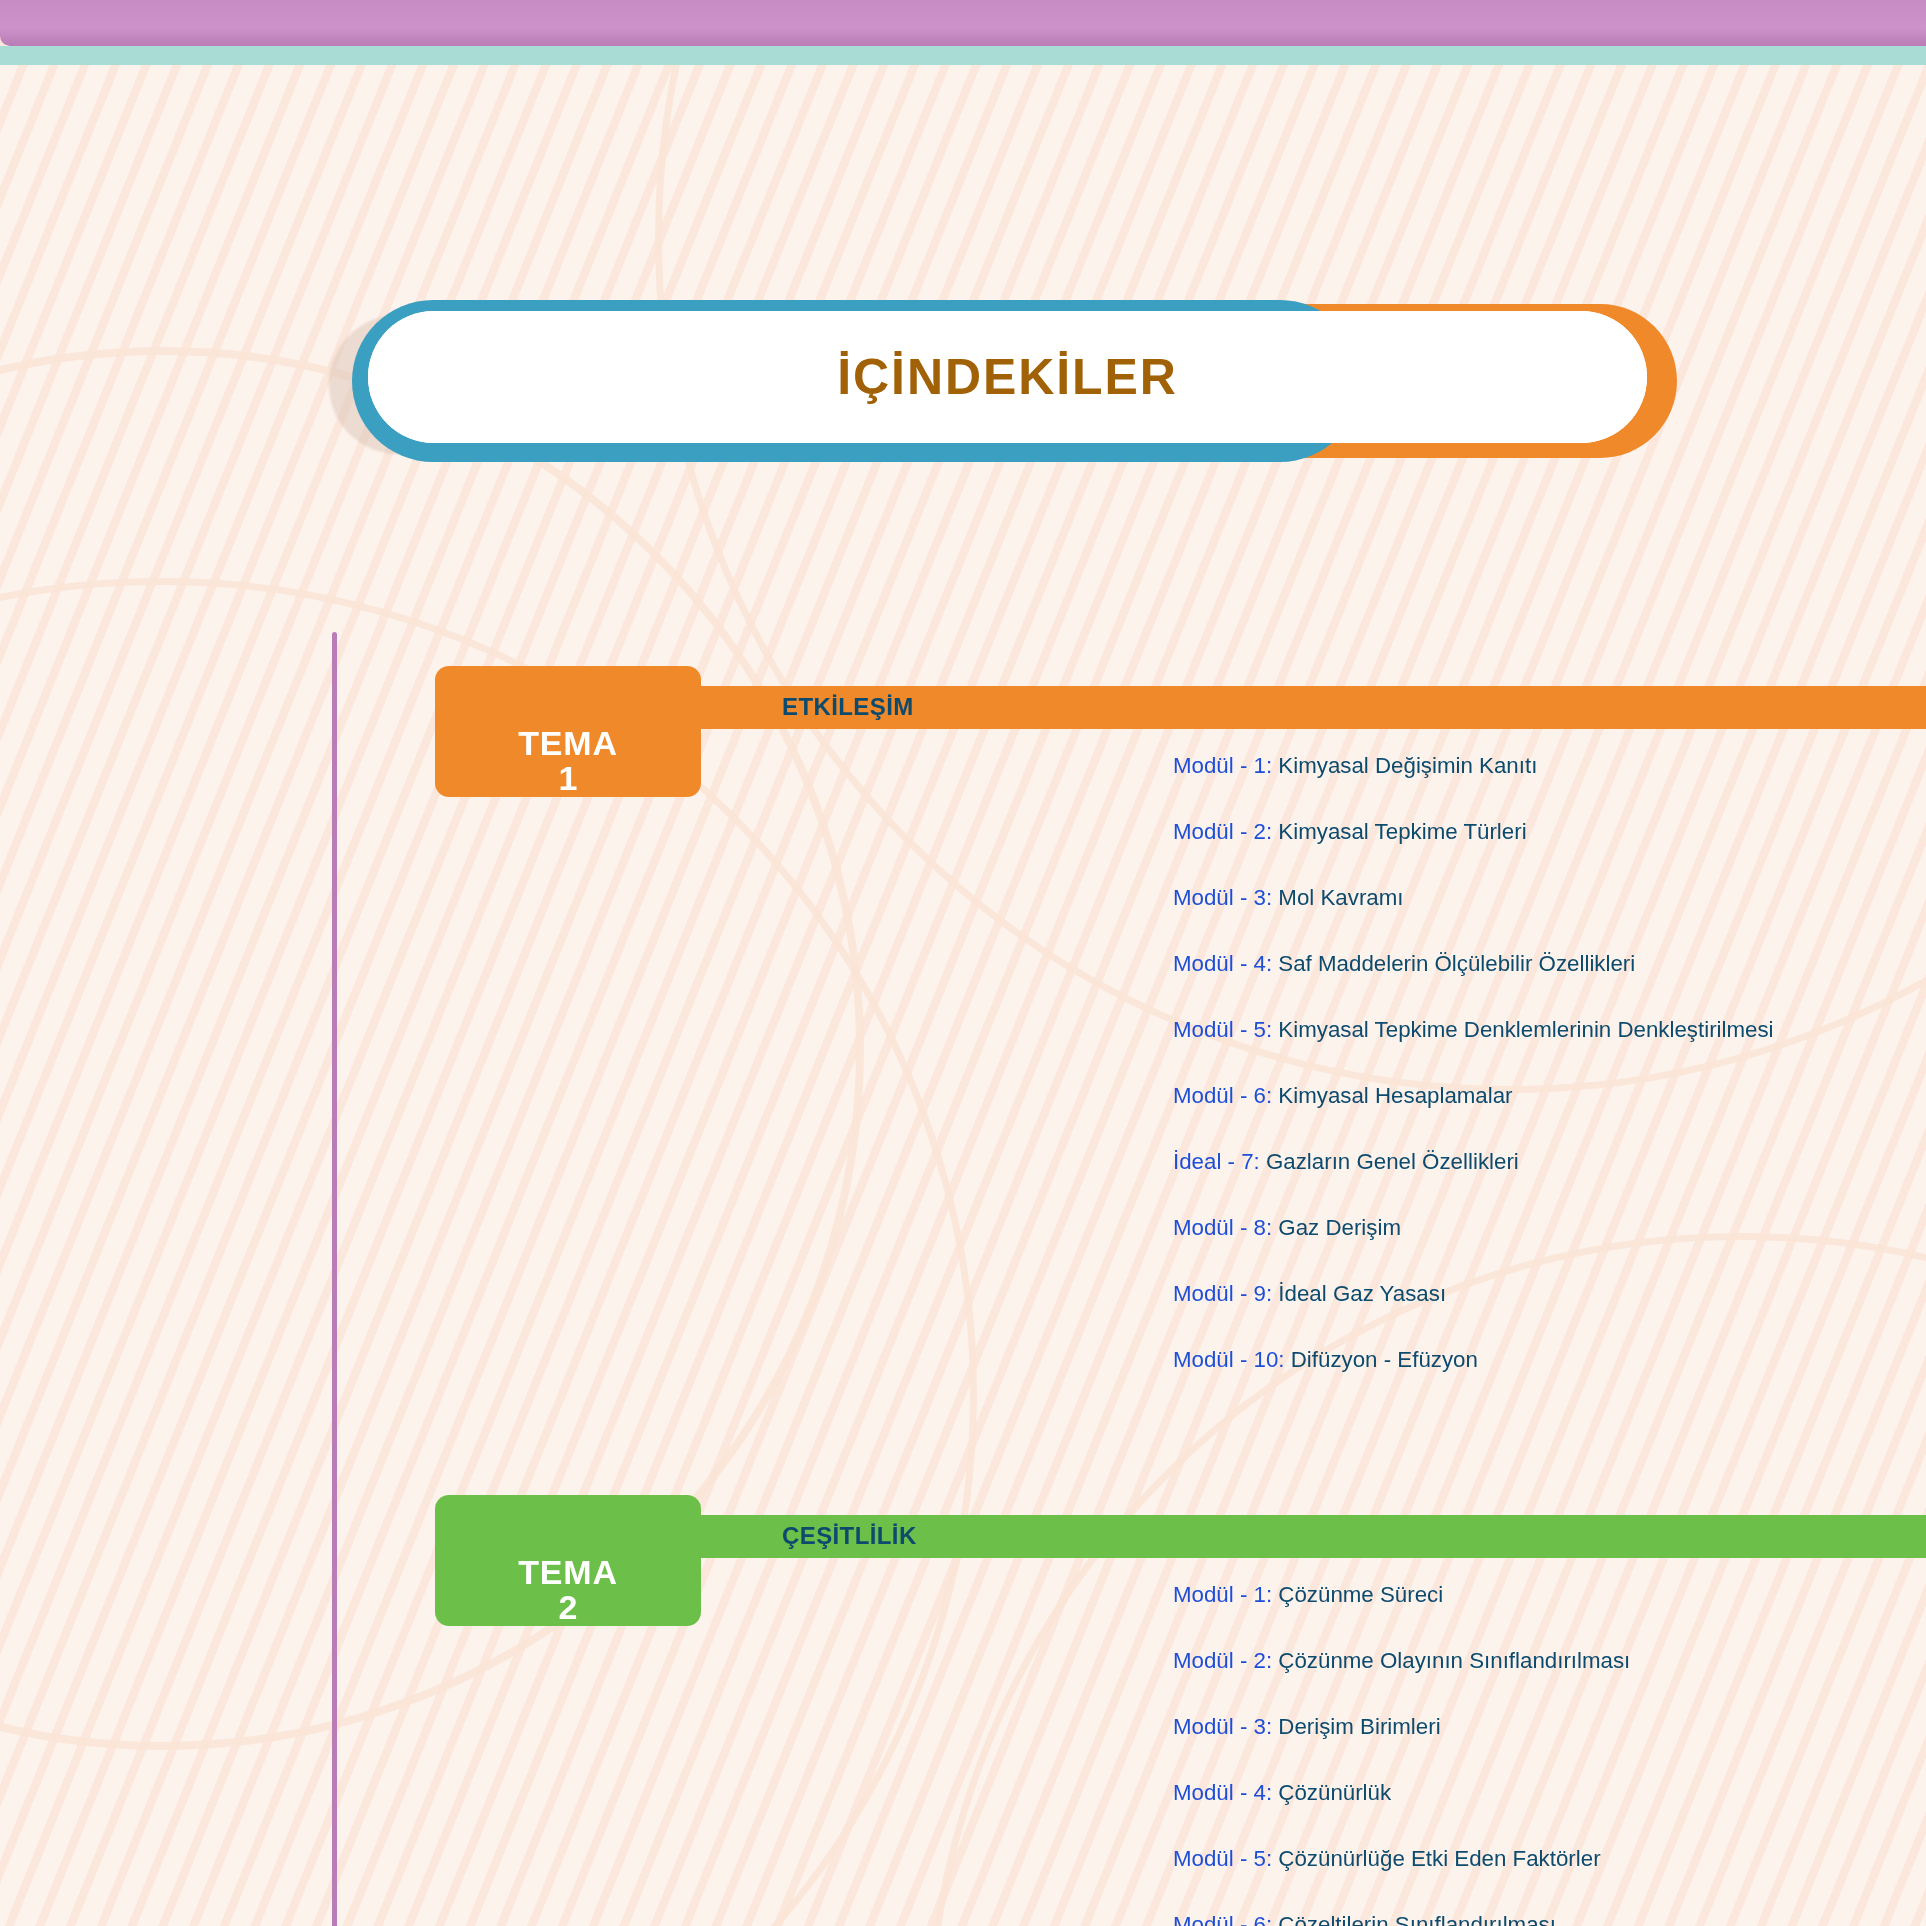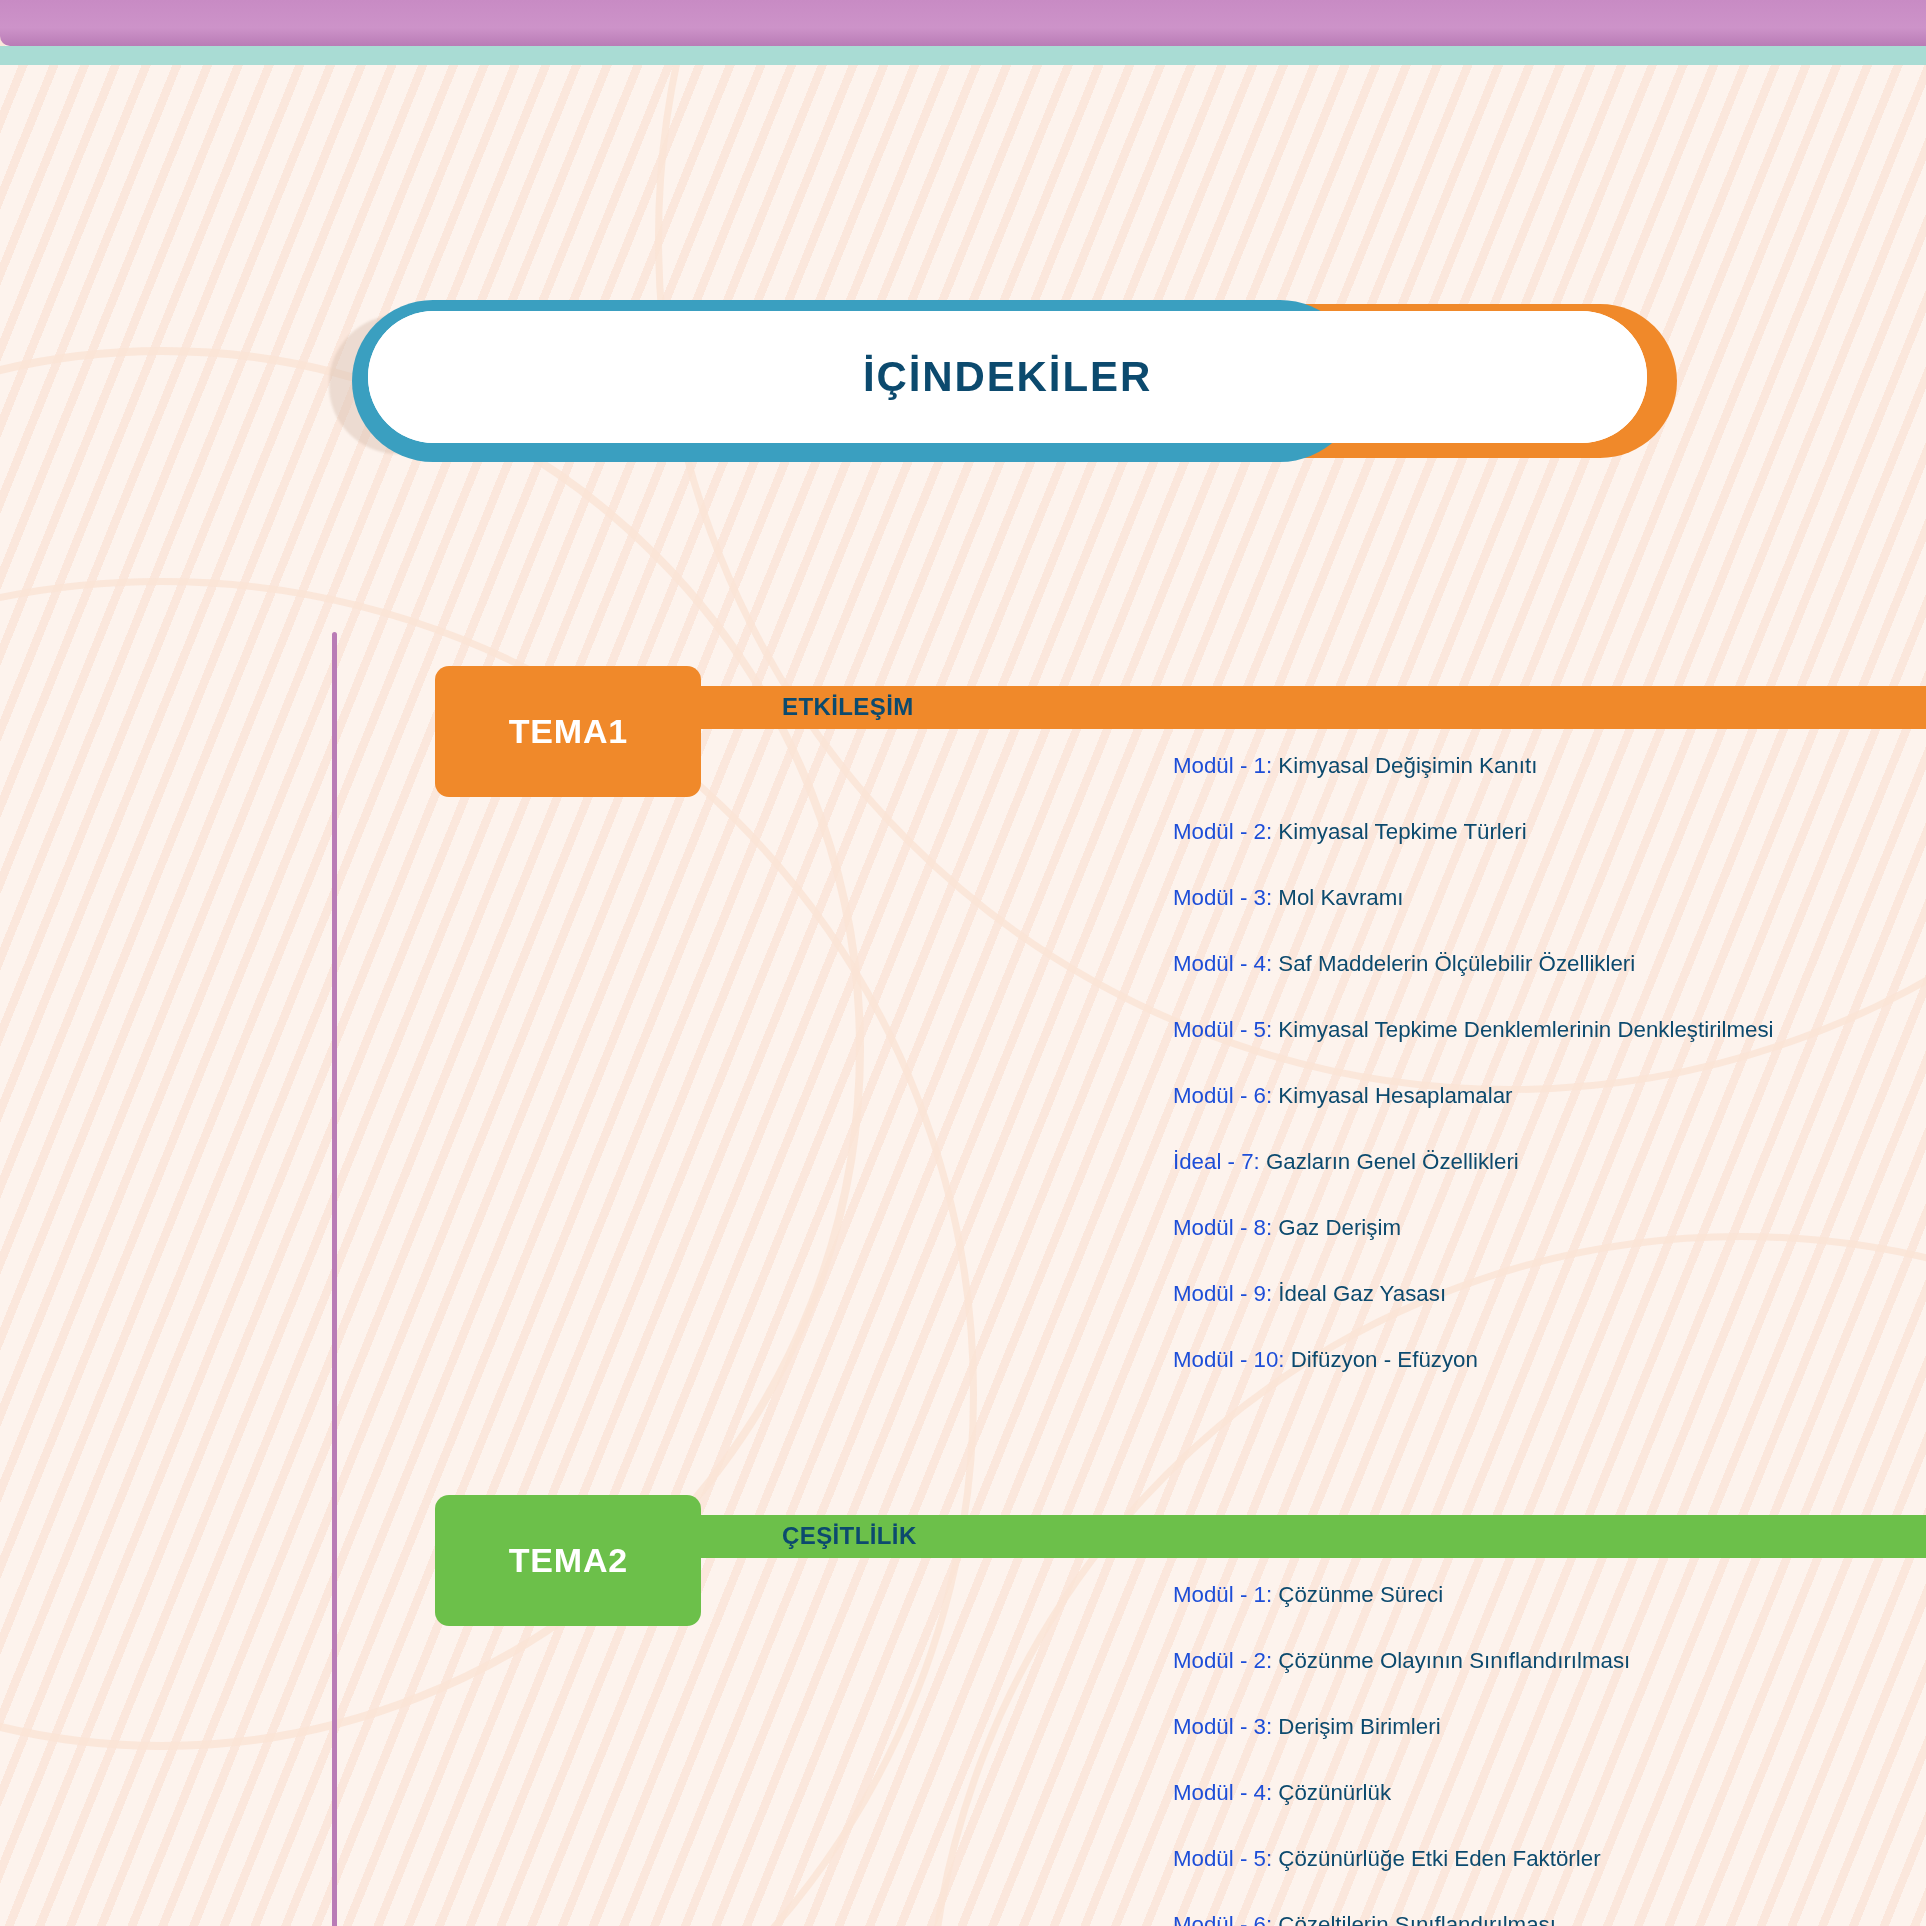--- a/index.html
+++ b/index.html
@@ -96,24 +96,24 @@
     left: 39px; top: 17.7px;
     width: 1279px; height: 132px;
     border-radius: 66px;
     background: #ffffff;
     box-shadow: inset 0 0 0 3.9px #ffffff;
     display: flex;
     align-items: center;
     justify-content: center;
   }
   .title-text {
-    font-size: 42px;
+    font-size: 50px;
     font-weight: bold;
     letter-spacing: 1.9px;
-    color: #0c4a6e;
+    color: #a16207;
   }
   .dot {
     position: absolute;
     width: 10px; height: 10px;
     border-radius: 50%;
   }
   .dot.left  { left: 420px; top: 304px; background: #3a9fc0; }
   .dot.right { left: 1583px; top: 304px; background: #f0892a; }
   .dashline {
     position: absolute;
@@ -138,23 +138,23 @@
     position: absolute;
     left: 435px;
   }
   .theme-tab {
     position: absolute;
     left: 0; top: 0;
     width: 266px;
     height: 131px;
     border-radius: 14px;
     display: flex;
-    flex-direction: row;
+    flex-direction: column;
     align-items: center;
-    justify-content: center;
+    justify-content: flex-end;
     color: #fff;
   }
   .theme-tab .tema-word {
     font-size: 34px;
     font-weight: bold;
     letter-spacing: 0.8px;
     line-height: 1.05;
   }
   .theme-tab .tema-num {
     font-size: 34px;

